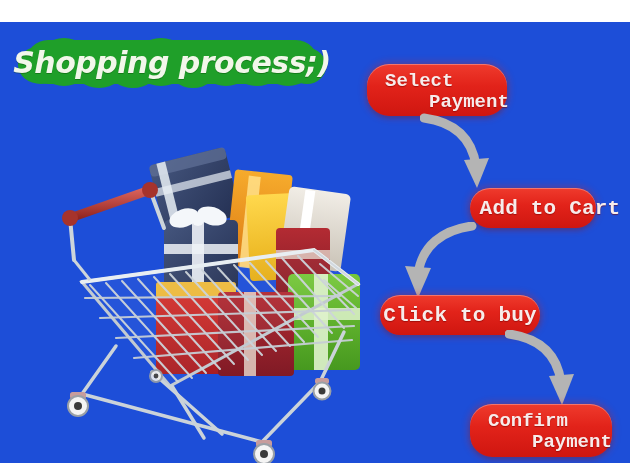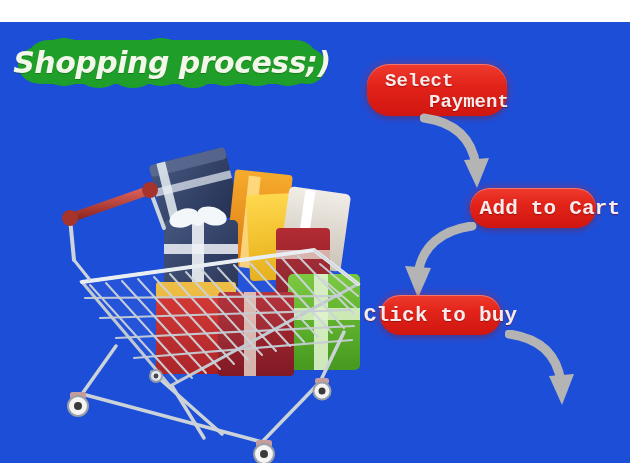--- a/index.html
+++ b/index.html
@@ -120,21 +120,21 @@
     letter-spacing: .2px;
   }
 
   
   .pill.stagger .l1 { left: 18px;  top: 6px;  font-size: 19px; }
   .pill.stagger .l2 { left: 62px;  top: 27px; font-size: 19px; }
 
   
   #btn-select   { left: 367px; top: 42px;  width: 140px; height: 52px; }
   #btn-addcart  { left: 470px; top: 166px; width: 126px; height: 40px; padding-left: 34px; }
-  #btn-clickbuy { left: 380px; top: 273px; width: 121px; height: 40px; text-align: right; }
+  #btn-clickbuy { left: 380px; top: 273px; width: 160px; height: 40px; text-align: right; }
   #btn-confirm  { left: 470px; top: 382px; width: 142px; height: 53px; }
 
   
   .arrow {
     position: absolute;
     pointer-events: none;
   }
   .arrow svg { display: block; width: 100%; height: 100%; }
 
   #arrow-1 { left: 420px; top: 90px;  width: 72px;  height: 80px; }
@@ -352,14 +352,18 @@
     <span class="lbl">Click to buy</span>
   </div>
 
   <div class="arrow" id="arrow-3">
     <svg viewBox="0 0 72 78" xmlns="http://www.w3.org/2000/svg">
       <path d="M4 4 C 34 8, 52 24, 56 52" stroke="#b4b4b4" stroke-width="9" fill="none" stroke-linecap="round"></path>
       <path d="M44 46 L57 75 L69 44 Z" fill="#b4b4b4"></path>
     </svg>
   </div>
 
+  <div class="pill stagger" id="btn-confirm">
+    <span class="lbl l1">Confirm</span>
+    <span class="lbl l2">Payment</span>
+  </div>
 
 </div>
 
 </body></html>

